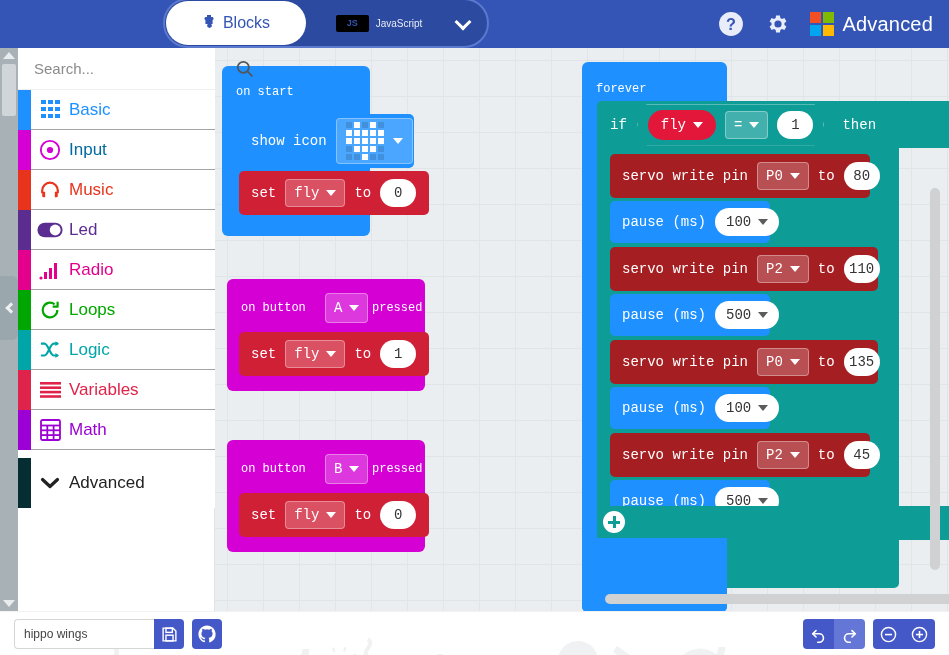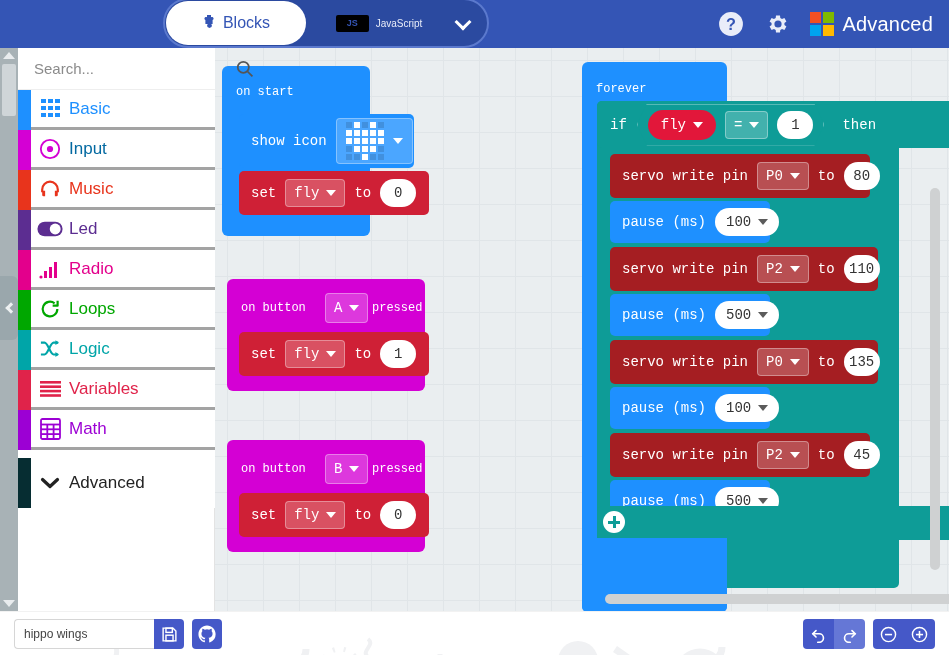--- a/index.html
+++ b/index.html
@@ -108,21 +108,21 @@
   .search-input {
     border: none; outline: none; flex: 1; font-size: 15px; color: #555;
     padding-left: 16px; background: transparent;
     font-family: "Liberation Sans", sans-serif;
   }
   .search-input::placeholder { color: #8b8b8b; }
   .search-icon { width: 34px; display: flex; align-items: center; justify-content: center; cursor: pointer; }
   .cat-list { position: absolute; left: 18px; top: 42px; width: 197px; }
   .cat {
     position: relative; height: 40px; display: flex; align-items: center;
-    border-bottom: 3px solid #a3a3a3; cursor: pointer; background: #fff;
+    border-bottom: 1px solid #a3a3a3; cursor: pointer; background: #fff;
   }
   .cat .stripe { position: absolute; left: 0; top: 0; width: 13px; height: 40px; }
   .cat .cicon { width: 38px; margin-left: 13px; display: flex; align-items: center; justify-content: center; }
   .cat .clabel { font-size: 17px; }
   .cat-adv { height: 50px; border-bottom: none; }
   .cat-adv .stripe { height: 50px; }
   .cat-gap { height: 8px; background: #fff; }
 
   
   .canvas {

